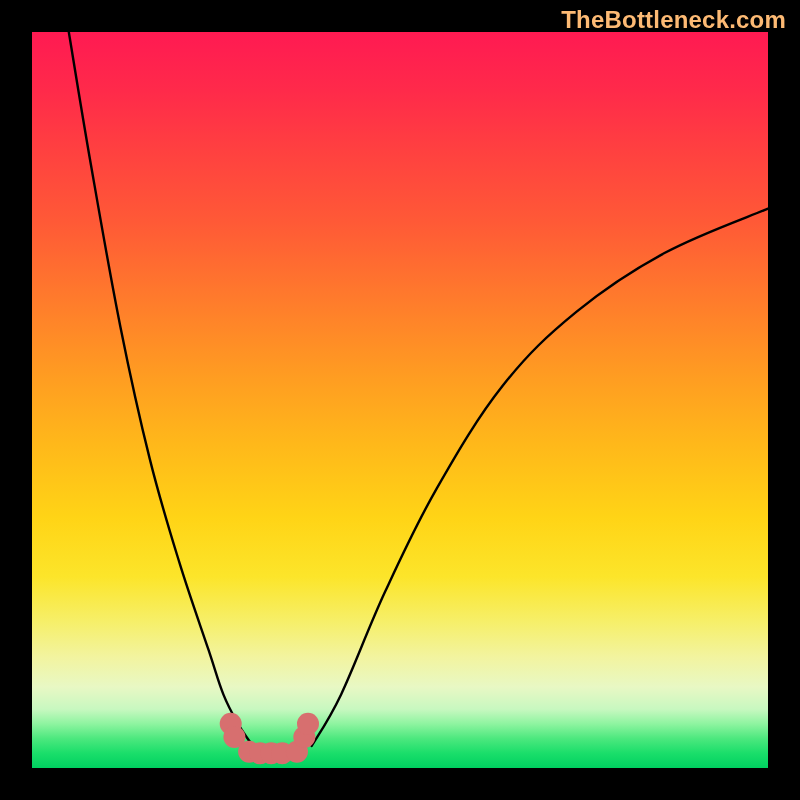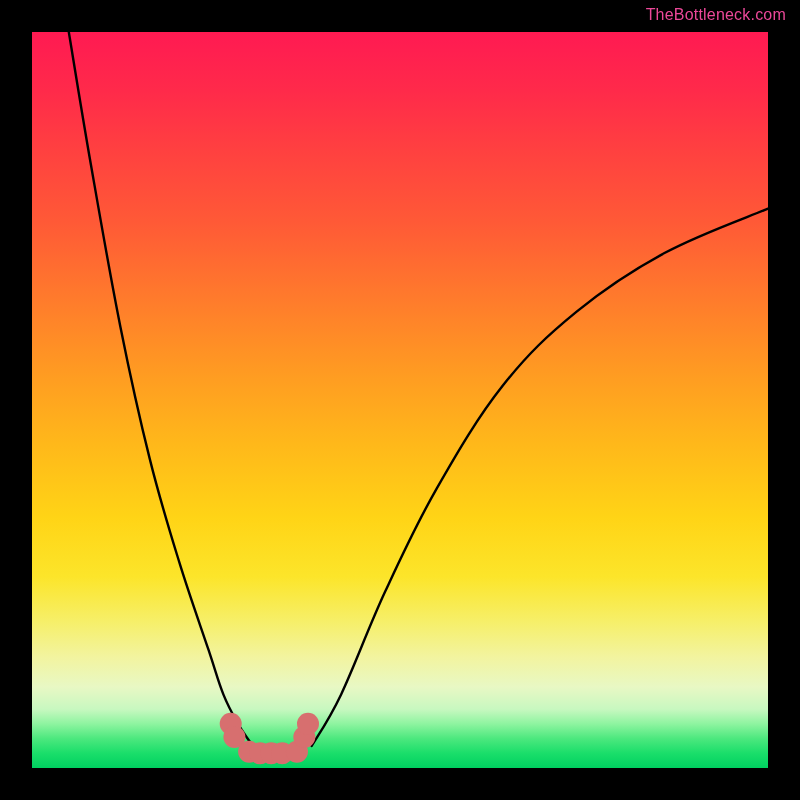--- a/index.html
+++ b/index.html
@@ -54,24 +54,24 @@
   svg.curves {
     position: absolute;
     inset: 0;
     width: 736px;
     height: 736px;
   }
   .watermark {
     position: absolute;
     top: 6px;
     right: 14px;
-    font-size: 16px;
-    color: #ec4899;
+    font-size: 24px;
+    color: #fdba74;
     letter-spacing: 0.2px;
-    font-weight: 400;
+    font-weight: 700;
   }
 </style>
 </head>
 <body>
 
 <div class="frame">
   <div class="watermark">TheBottleneck.com</div>
   <div class="plot-area">
     <div class="gradient"></div>
     <svg class="curves" viewBox="0 0 736 736" preserveAspectRatio="none">

